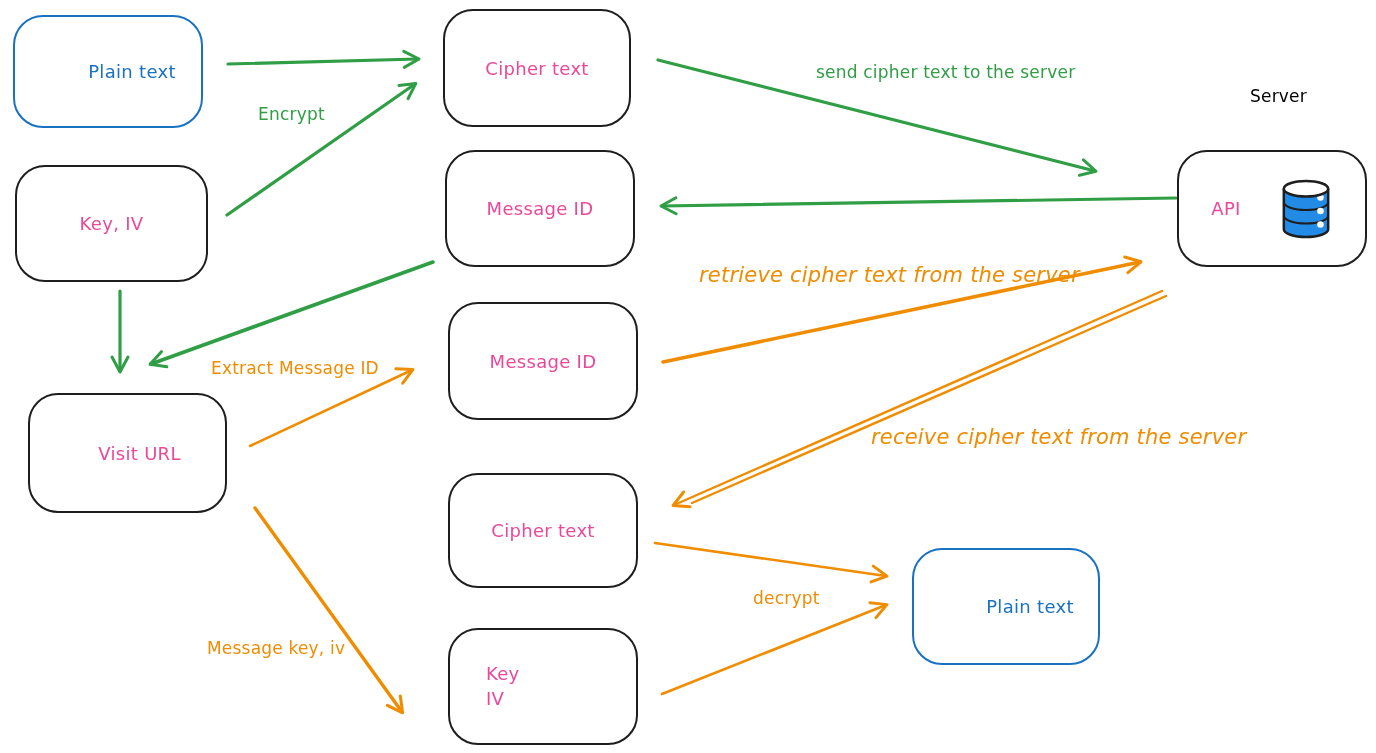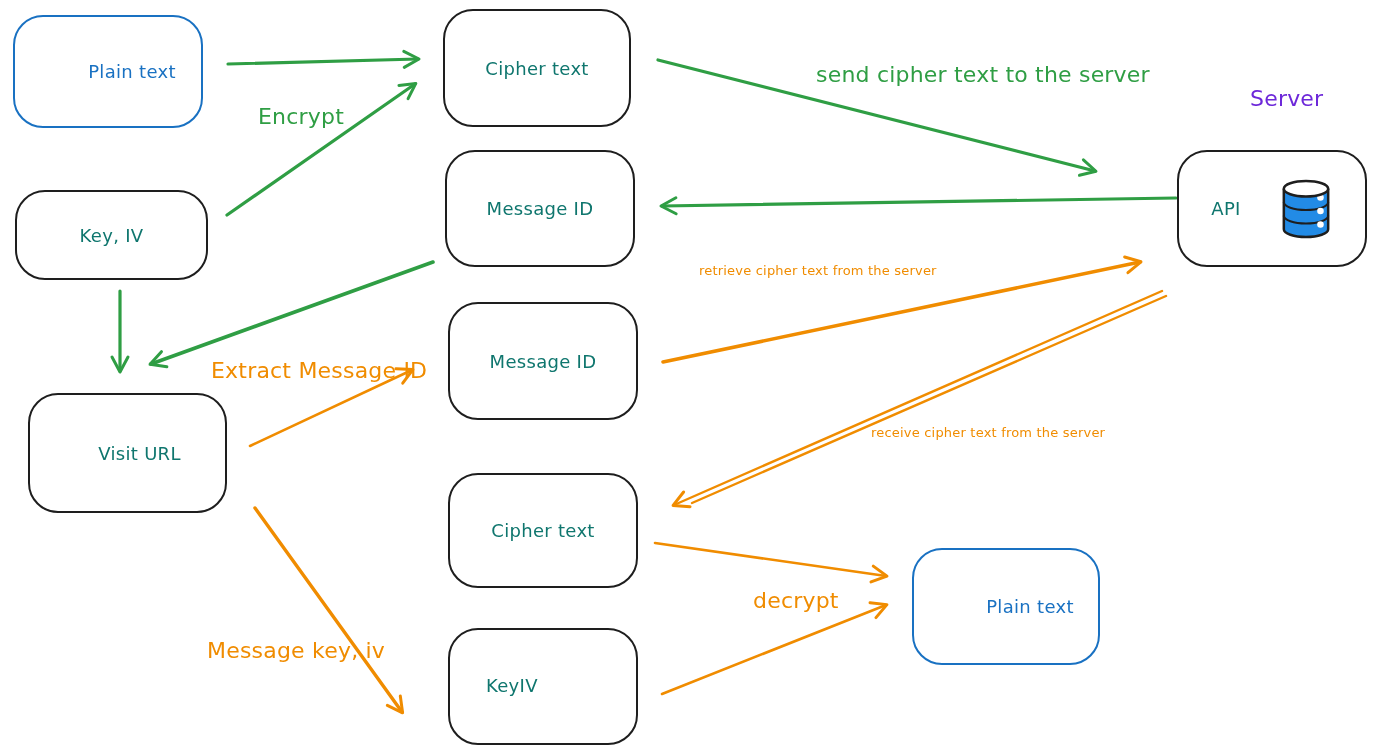--- a/index.html
+++ b/index.html
@@ -22,49 +22,49 @@
   }
   .node {
     position: absolute;
     box-sizing: border-box;
     border: 2.5px solid #1e1e1e;
     border-radius: 30px;
     background: #ffffff;
     display: flex;
     align-items: center;
     justify-content: center;
-    color: #0f766e;
+    color: #ec4899;
     font-size: 18px;
     letter-spacing: 0.3px;
   }
   .node.blue {
     border-color: #1971c2;
     border-width: 2.2px;
     color: #1971c2;
     padding-left: 48px;
   }
   .node .multiline {
     display: flex;
-    flex-direction: row;
+    flex-direction: column;
     line-height: 1.35;
   }
   .node.api-node {
     justify-content: center;
     gap: 38px;
   }
   .lbl {
     position: absolute;
-    font-size: 22px;
+    font-size: 17px;
     white-space: nowrap;
     letter-spacing: 0.2px;
   }
   .lbl-green { color: #2f9e44; }
   .lbl-orange { color: #f08c00; }
-  .lbl-ink { color: #6d28d9; }
-  .small { font-size: 13px; }
+  .lbl-ink { color: #000000; }
+  .small { font-size: 21px; font-style: italic; }
 </style>
 </head>
 <body>
 
 <div class="canvas">
 
   <svg class="arrow-layer" width="1376" height="753" viewBox="0 0 1376 753" xmlns="http://www.w3.org/2000/svg">
     <defs>
       <marker id="mg" markerUnits="userSpaceOnUse" markerWidth="28" markerHeight="28" refX="20" refY="13" orient="auto">
         <path d="M6,5 L21,13 L6,21" fill="none" stroke="#2f9e44" stroke-width="3" stroke-linecap="round" stroke-linejoin="round"></path>
@@ -87,21 +87,21 @@
     <line x1="1166" y1="296" x2="692" y2="503" stroke="#f08c00" stroke-width="2.4" stroke-linecap="round"></line>
     <line x1="255" y1="508" x2="402" y2="712" stroke="#f08c00" stroke-width="3.4" stroke-linecap="round" marker-end="url(#mo)"></line>
     <line x1="655" y1="543" x2="886" y2="576" stroke="#f08c00" stroke-width="2.6" stroke-linecap="round" marker-end="url(#mo)"></line>
     <line x1="662" y1="694" x2="886" y2="605" stroke="#f08c00" stroke-width="2.6" stroke-linecap="round" marker-end="url(#mo)"></line>
   </svg>
 
   <div class="node blue" style="left:13px; top:15px; width:190px; height:113px;">
     <span>Plain text</span>
   </div>
 
-  <div class="node" style="left:15px; top:165px; width:193px; height:90px;margin-top:25px;">
+  <div class="node" style="left:15px; top:165px; width:193px; height:117px;">
     <span>Key, IV</span>
   </div>
 
   <div class="node" style="left:443px; top:9px; width:188px; height:118px;">
     <span>Cipher text</span>
   </div>
 
   <div class="node" style="left:445px; top:150px; width:190px; height:117px;">
     <span>Message ID</span>
   </div>

